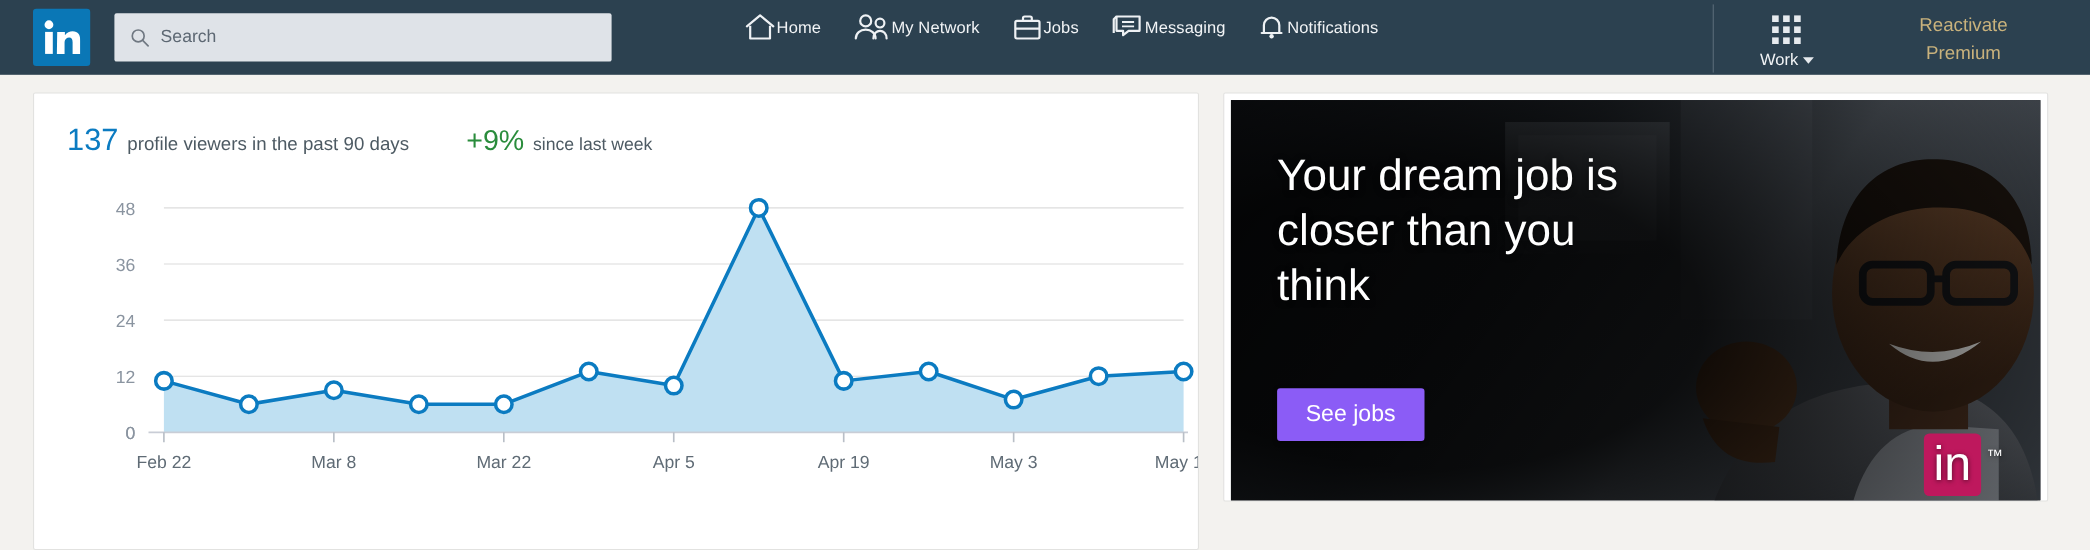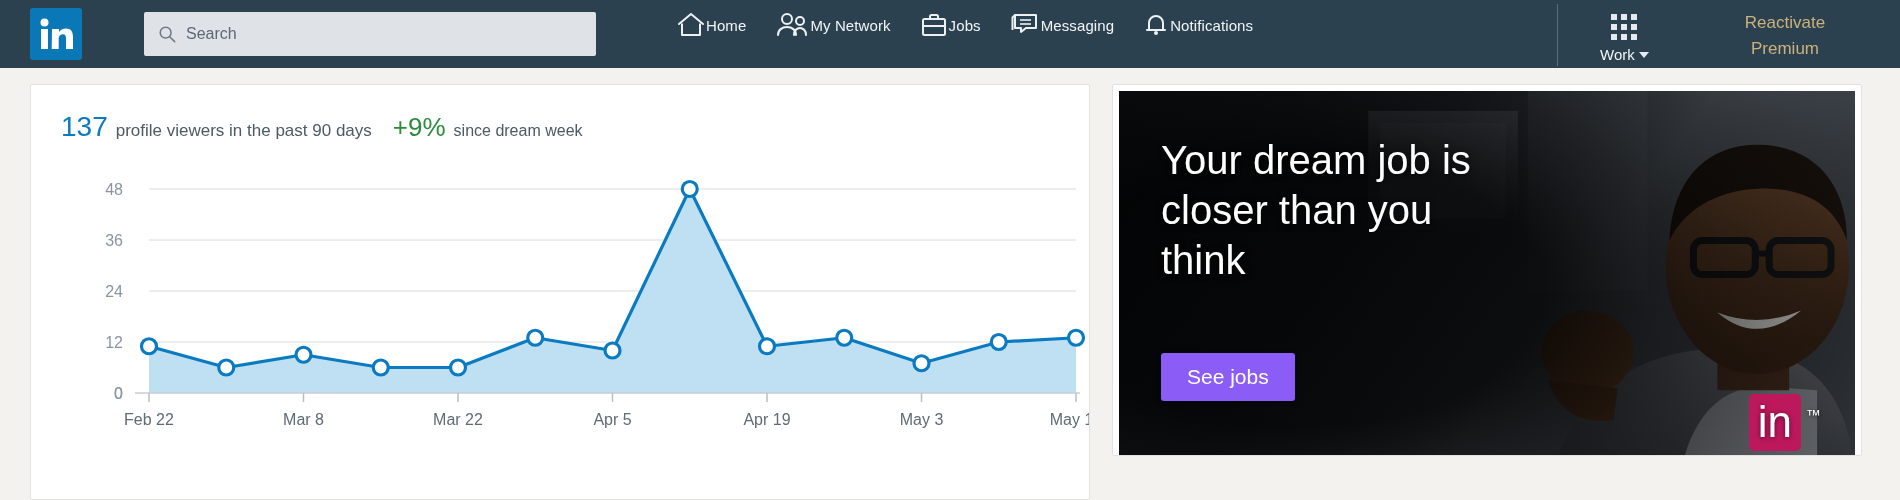--- a/index.html
+++ b/index.html
@@ -9,21 +9,20 @@
     background:#f3f2ef;
     -webkit-font-smoothing:antialiased;
   }
 
   
   .navbar{
     height:68px; width:1900px;
     background:#2c4150;
     display:flex; align-items:center;
     position:relative;
-    gap:40px;
   }
   .logo-box{
     width:52px; height:52px; margin-left:30px;
     background:#0a77b6; border-radius:3px;
     display:flex; align-items:center; justify-content:center;
     flex:0 0 auto;
   }
   .logo-box svg{ display:block; }
   .search-wrap{
     margin-left:22px; width:452px; height:44px;
@@ -71,21 +70,21 @@
     cursor:pointer;
   }
 
   
   .page{ display:flex; padding:16px 30px 0 30px; gap:22px; }
 
   .card{
     background:#ffffff; border:1px solid #e2e2e0; border-radius:2px;
     width:1060px; height:416px; position:relative; overflow:hidden;
   }
-  .stats-row{ display:flex; align-items:baseline; padding:26px 0 0 30px; gap:21px;}
+  .stats-row{ display:flex; align-items:baseline; padding:26px 0 0 30px; gap:52px;}
   .stat-block{ display:flex; align-items:baseline; gap:8px;}
   .stat-num{ font-size:28px; color:#0b7bc1; font-weight:400;}
   .stat-text{ font-size:17px; color:#4d5a63;}
   .stat-pct{ font-size:26px; color:#2a8c3c; font-weight:400;}
   .stat-sub{ font-size:16px; color:#4d5a63;}
 
   
   .chart-area{ position:absolute; left:0; top:70px; width:1060px; height:346px;}
   .chart-svg{ display:block; }
   .ytick{ font-size:16px; fill:#8a94a0; text-anchor:end; font-family:"Liberation Sans",sans-serif;}
@@ -240,21 +239,21 @@
 
   <div class="card">
 
     <div class="stats-row">
       <div class="stat-block">
         <span class="stat-num">137</span>
         <span class="stat-text">profile viewers in the past 90 days</span>
       </div>
       <div class="stat-block">
         <span class="stat-pct">+9%</span>
-        <span class="stat-sub">since dream week</span>
+        <span class="stat-sub">since last week</span>
       </div>
     </div>
 
     <div class="chart-area">
       <svg class="chart-svg" id="chart" width="1060" height="346" viewBox="0 0 1060 346">
           <text x="92" y="244" class="ytick">0</text>
           <line x1="118" y1="187" x2="1045" y2="187" class="gridline"></line>
           <text x="92" y="193" class="ytick">12</text>
           <line x1="118" y1="136" x2="1045" y2="136" class="gridline"></line>
           <text x="92" y="142" class="ytick">24</text>

